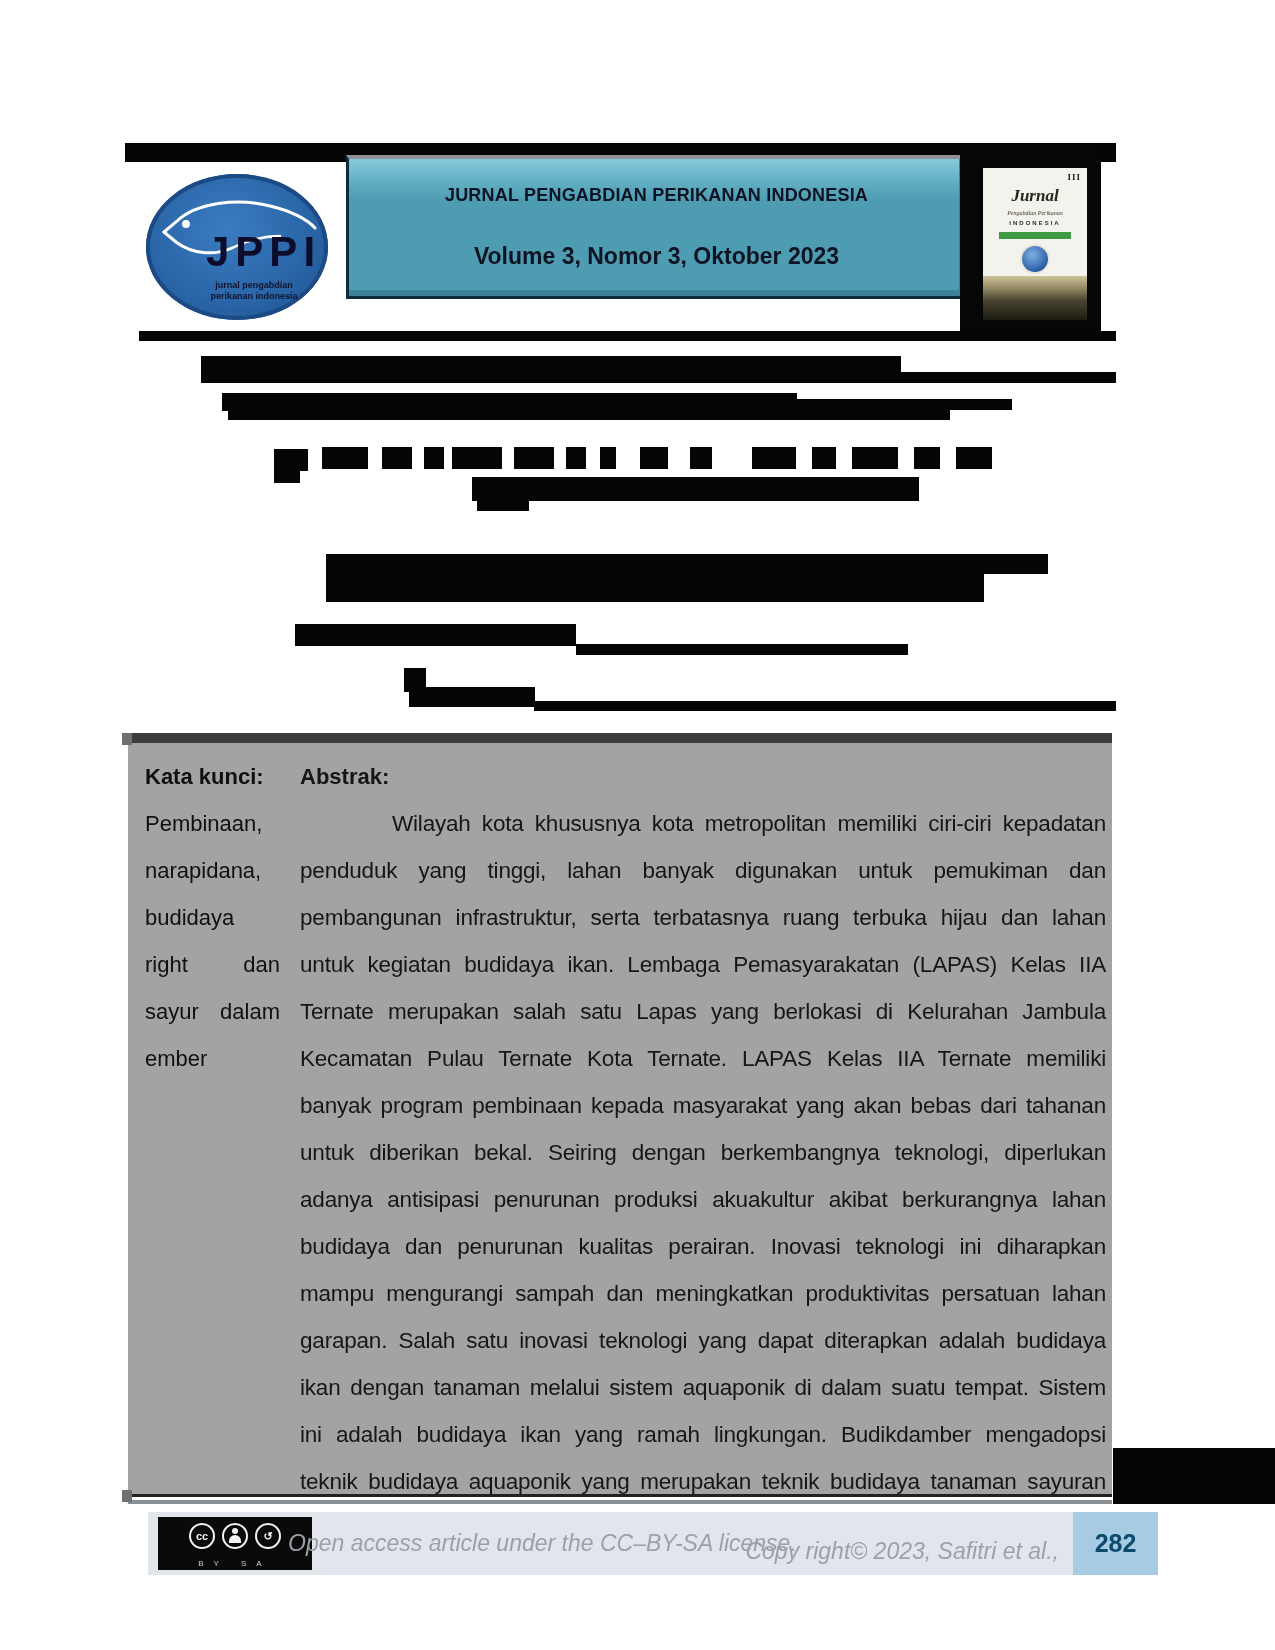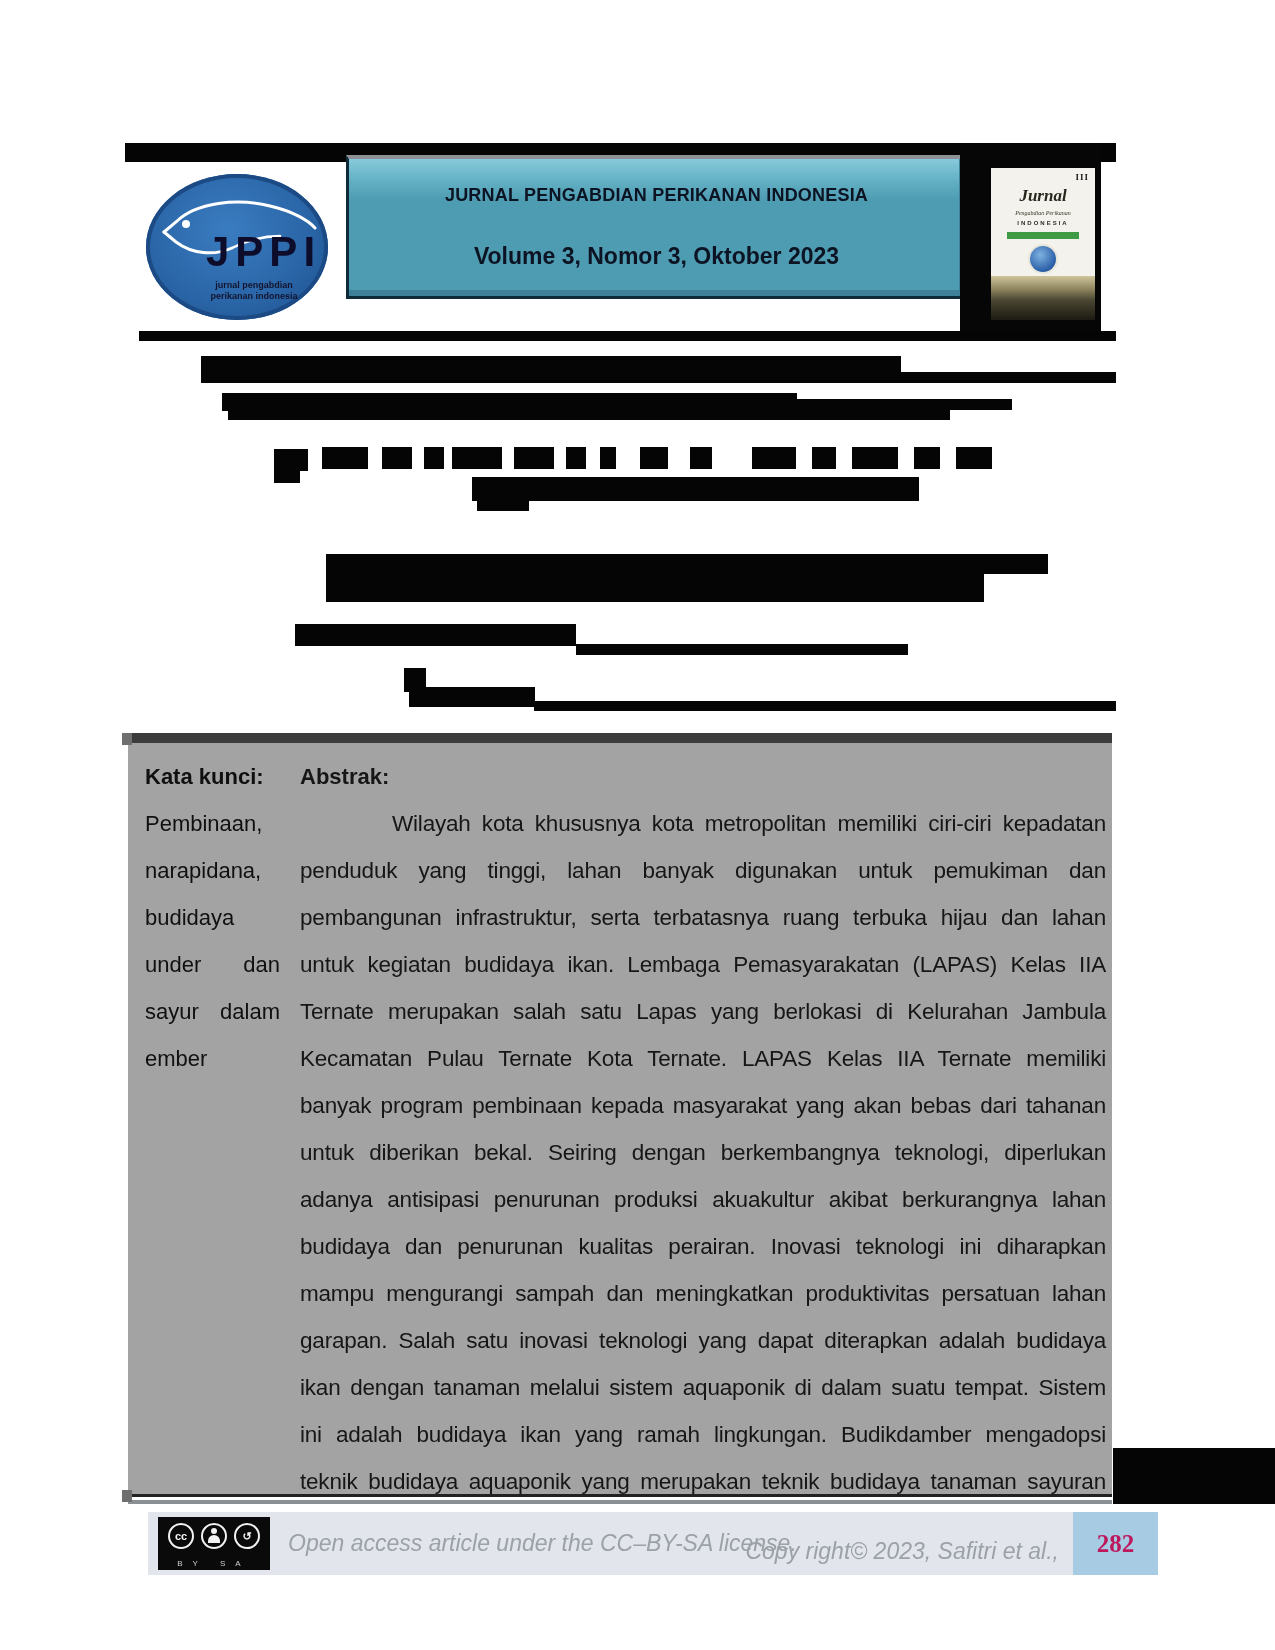--- a/index.html
+++ b/index.html
@@ -18,21 +18,21 @@
   .logo-sub{position:absolute;left:48px;top:106px;width:120px;text-align:center;
         font-size:9px;font-weight:700;line-height:11px;color:#14142e;}
   .banner{left:346px;top:155px;width:621px;height:144px;box-sizing:border-box;
         background:linear-gradient(180deg,#87cadb 0%,#63b0c4 16%,#4e9cb2 30%,#4e9cb2 100%);
         border:3px solid #0e2b3a;border-top:4px solid #8e9296;
         display:flex;flex-direction:column;align-items:center;justify-content:center;gap:14px;
         box-shadow:inset -5px -6px 0 #3d8299;}
   .banner-line1{font-size:18px;font-weight:700;color:#0c1322;letter-spacing:.2px;}
   .banner-line2{font-size:23px;font-weight:700;color:#0c1322;margin-top:23px;}
   .cover-block{left:960px;top:143px;width:141px;height:190px;background:#060606;}
-  .cover{position:absolute;left:23px;top:25px;width:104px;height:152px;background:#f4f2ec;overflow:hidden;margin-left:8px;}
+  .cover{position:absolute;left:23px;top:25px;width:104px;height:152px;background:#f4f2ec;overflow:hidden;}
   .cover-bars{position:absolute;right:6px;top:4px;font-family:"Liberation Serif",serif;
         font-weight:700;font-size:9px;color:#1c1c1c;letter-spacing:1px;}
   .cover-script{position:absolute;left:0;top:18px;width:100%;text-align:center;
         font-family:"Liberation Serif",serif;font-style:italic;font-weight:700;
         font-size:17px;color:#27271c;}
   .cover-sub1{position:absolute;left:0;top:42px;width:100%;text-align:center;
         font-family:"Liberation Serif",serif;font-style:italic;font-size:6px;color:#3a3a2c;}
   .cover-sub2{position:absolute;left:0;top:52px;width:100%;text-align:center;
         font-size:6px;font-weight:700;letter-spacing:2px;color:#2c2c2c;}
   .cover-strip{position:absolute;left:15%;top:64px;width:70%;height:7px;background:#3f9b43;}
@@ -55,39 +55,39 @@
   .kw-label{font-size:22px;font-weight:700;line-height:47px;}
   .kw-line{font-size:22px;line-height:47px;}
   .kw-just{display:flex;justify-content:space-between;}
   .ab-col{position:absolute;left:172px;top:10px;width:806px;color:#161616;}
   .ab-label{font-size:22px;font-weight:700;line-height:47px;}
   .ab-text{font-size:22.5px;line-height:47px;text-align:justify;text-indent:92px;
         letter-spacing:-0.2px;word-spacing:1px;}
 
   
   .footer-bar{left:148px;top:1512px;width:925px;height:63px;background:#e3e5ec;}
-  .cc-badge{position:absolute;left:10px;top:5px;width:112px;height:53px;background:#0a0a0a;}
+  .cc-badge{position:absolute;left:10px;top:5px;width:112px;height:53px;background:#0a0a0a;padding-left:42px;}
   .cc-icons{position:absolute;left:0;top:6px;width:100%;display:flex;justify-content:center;gap:7px;}
   .cc-circle{width:26px;height:26px;border:2px solid #f2f2f2;border-radius:50%;box-sizing:border-box;
         color:#f2f2f2;display:flex;align-items:center;justify-content:center;
         font-size:11px;font-weight:700;}
   .cc-person{position:relative;}
   .cc-person::before{content:"";position:absolute;left:8px;top:3px;width:6px;height:6px;
         border-radius:50%;background:#f2f2f2;}
   .cc-person::after{content:"";position:absolute;left:5px;top:10px;width:12px;height:8px;
         border-radius:6px 6px 0 0;background:#f2f2f2;}
   .cc-sub{position:absolute;left:0;bottom:2px;width:100%;text-align:center;
         font-size:8px;letter-spacing:10px;color:#cfcfcf;}
   .lic-text{position:absolute;left:140px;top:0;height:63px;display:flex;align-items:center;
         font-style:italic;font-size:23px;color:#9ba1a8;}
   .copy-text{position:absolute;right:14px;top:0;height:78px;display:flex;align-items:center;
         font-style:italic;font-size:23px;color:#9ba1a8;}
   .page-num-box{left:1073px;top:1512px;width:85px;height:63px;background:#a6cbe3;
         display:flex;align-items:center;justify-content:center;}
-  .page-num{font-size:25px;font-weight:700;color:#be185d;font-family:Liberation Serif, serif;}
+  .page-num{font-size:25px;font-weight:700;color:#0c4a6e;}
 </style>
 </head>
 <body>
 
 <div class="page">
 
   <div class="abs top-rule"></div>
 
   <div class="abs logo">
     <svg width="170" height="80" viewBox="0 0 170 80">
@@ -156,21 +156,21 @@
     </div>
 
   <div class="abs abstract-box">
     <div class="kw-col">
       <div class="kw-label">Kata kunci:</div>
       <div>
           <div class="kw-line"><span>Pembinaan,</span></div>
           <div class="kw-line"><span>narapidana,</span></div>
           <div class="kw-line"><span>budidaya</span></div>
           <div class="kw-line kw-just">
-            <span>under</span>
+            <span>right</span>
             <span>dan</span>
           </div>
           <div class="kw-line kw-just">
             <span>sayur</span>
             <span>dalam</span>
           </div>
           <div class="kw-line"><span>ember</span></div>
         </div>
     </div>
     <div class="ab-col">

